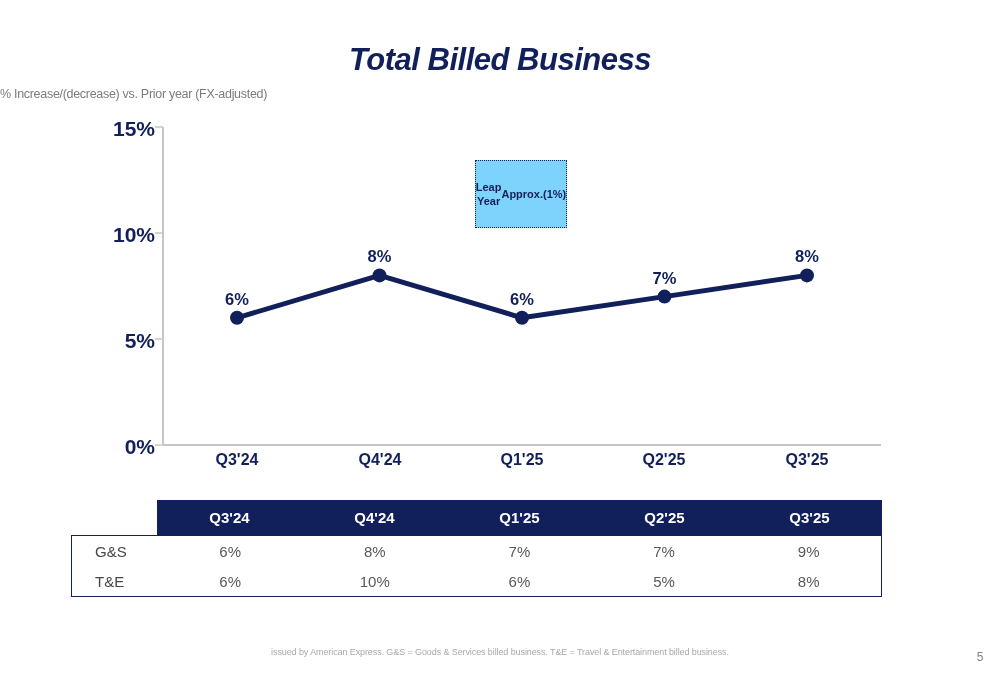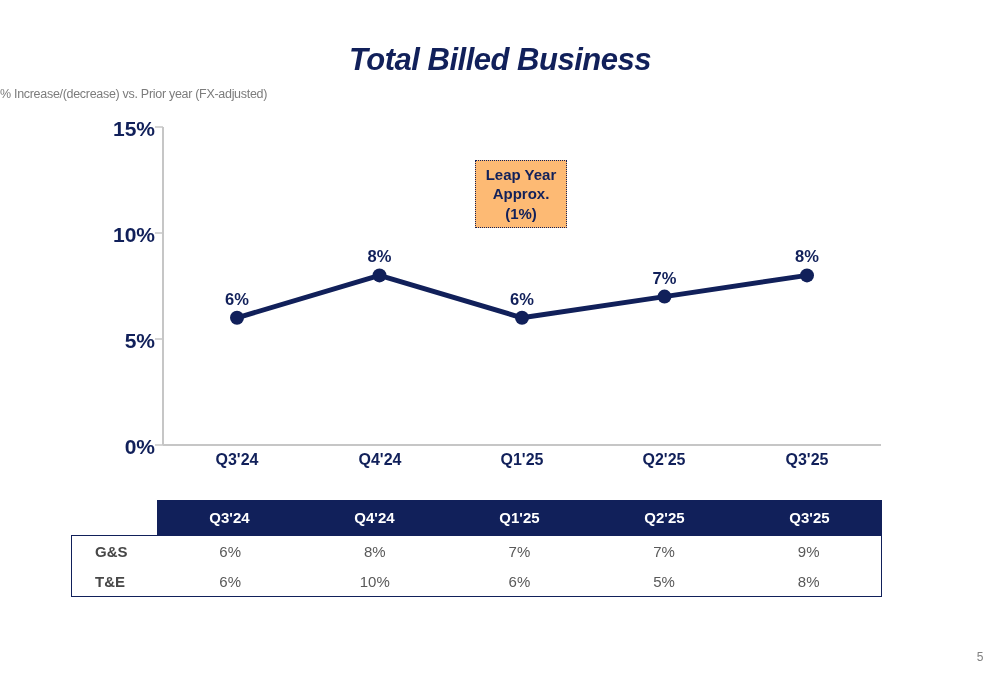--- a/index.html
+++ b/index.html
@@ -38,24 +38,24 @@
   .xtick-label {
     width: 110px; top: 451px;
     text-align: center;
     font-size: 16px; font-weight: bold;
     color: #11205a;
   }
 
   .annotation-box {
     left: 475px; top: 160px; width: 92px; height: 68px;
     border: 1.5px dotted #11205a;
-    background: #fdba74;
-    display: flex; flex-direction: column;
+    background: #7dd3fc;
+    display: flex; flex-direction: row;
     align-items: center; justify-content: center;
-    font-size: 15px; font-weight: bold;
+    font-size: 11px; font-weight: bold;
     color: #11205a;
     line-height: 1.3;
     text-align: center;
   }
 
   .data-table-header {
     left: 157px; top: 500px; width: 725px; height: 35px;
     background: #11205a;
     display: flex;
   }
@@ -68,21 +68,21 @@
   .data-table-body {
     left: 71px; top: 535px; width: 811px; height: 62px;
     background: #ffffff;
     border: 1.5px solid #11205a;
     display: flex; flex-direction: column;
   }
   .trow { flex: 1; display: flex; align-items: center; }
   .trow .rlabel {
     width: 86px;
     padding-left: 23px;
-    font-size: 15px; font-weight: bold;
+    font-size: 15px; font-weight: normal;
     color: #474747;
   }
   .trow .vcell {
     width: 145px;
     text-align: center;
     font-size: 15px;
     color: #595959;
   }
 
   .footnote {
@@ -169,14 +169,15 @@
     <div class="rlabel">T&amp;E</div>
     <div class="vcell">6%</div>
     <div class="vcell">10%</div>
     <div class="vcell">6%</div>
     <div class="vcell">5%</div>
     <div class="vcell">8%</div>
   </div>
 </div>
 
 <div class="abs footnote">
+  <div>issued by American Express. G&amp;S = Goods &amp; Services billed business. T&amp;E = Travel &amp; Entertainment billed business.</div>
 </div>
 <div class="abs page-number">5</div>
 
 </body></html>

